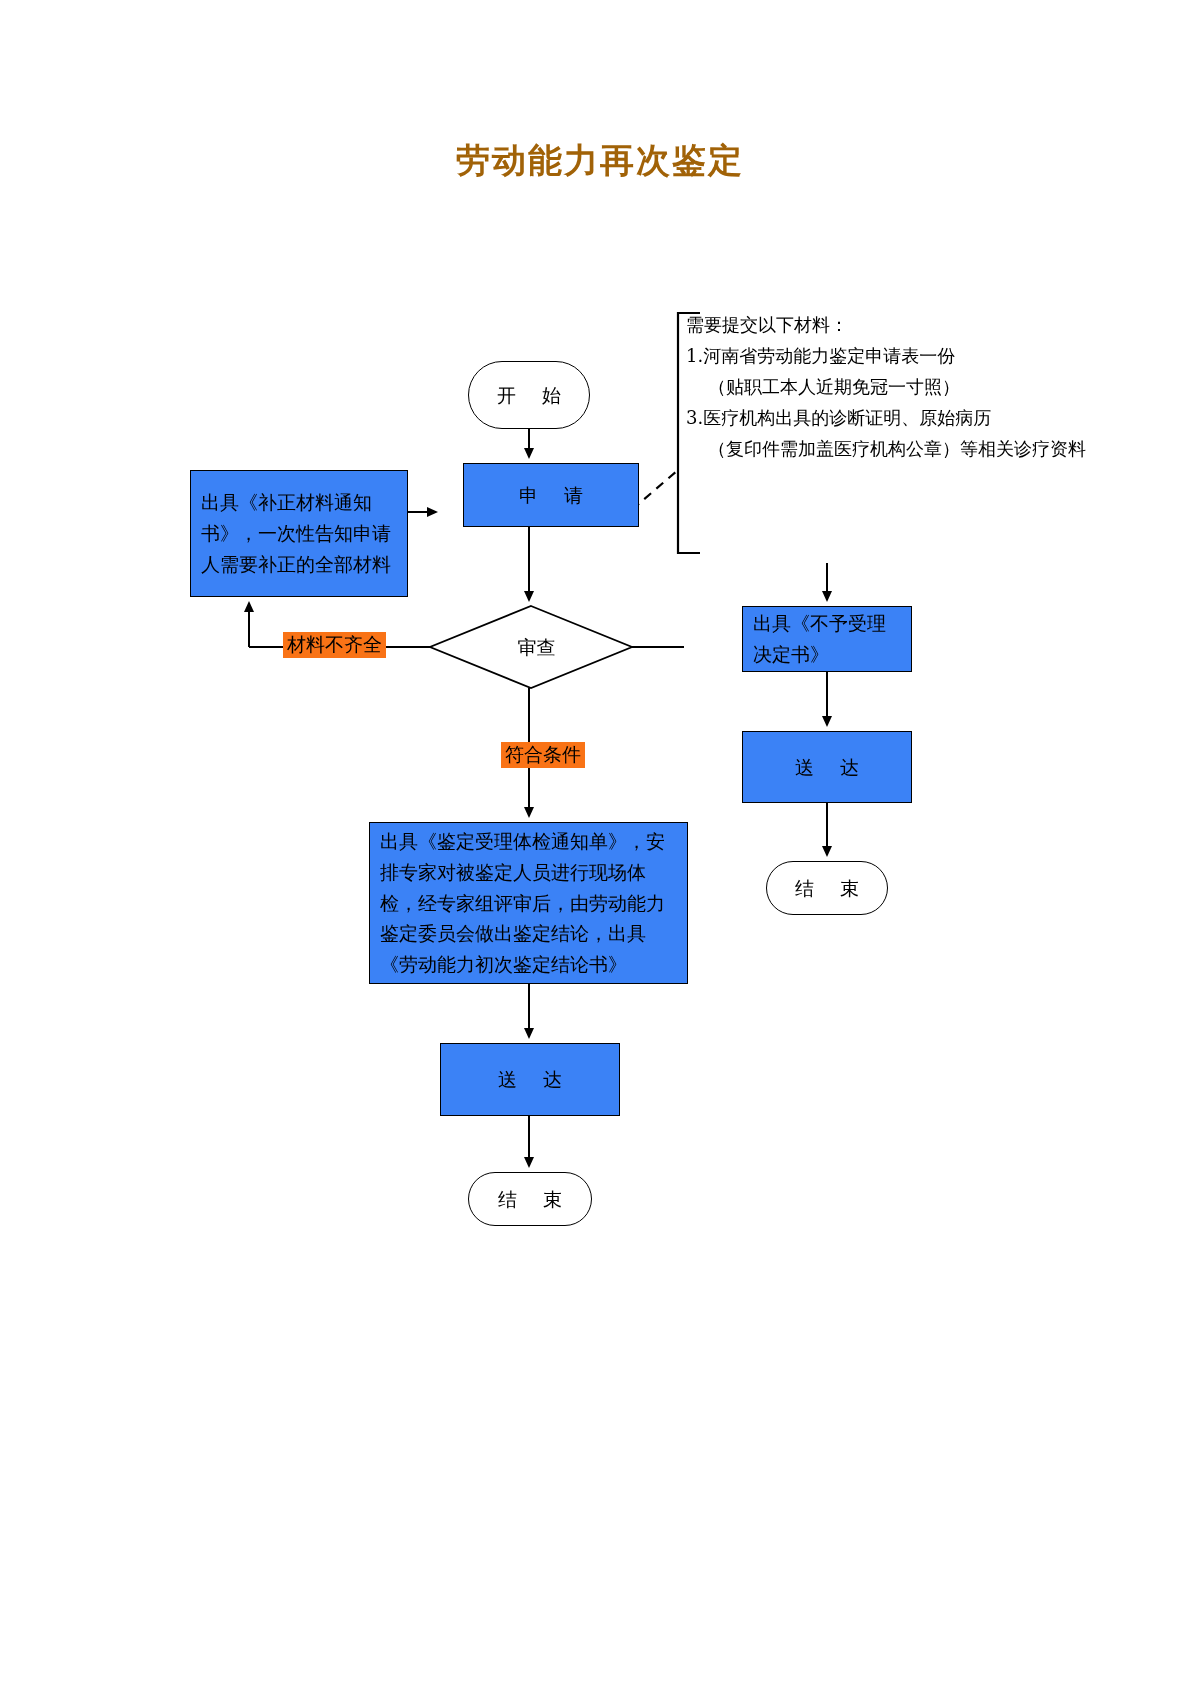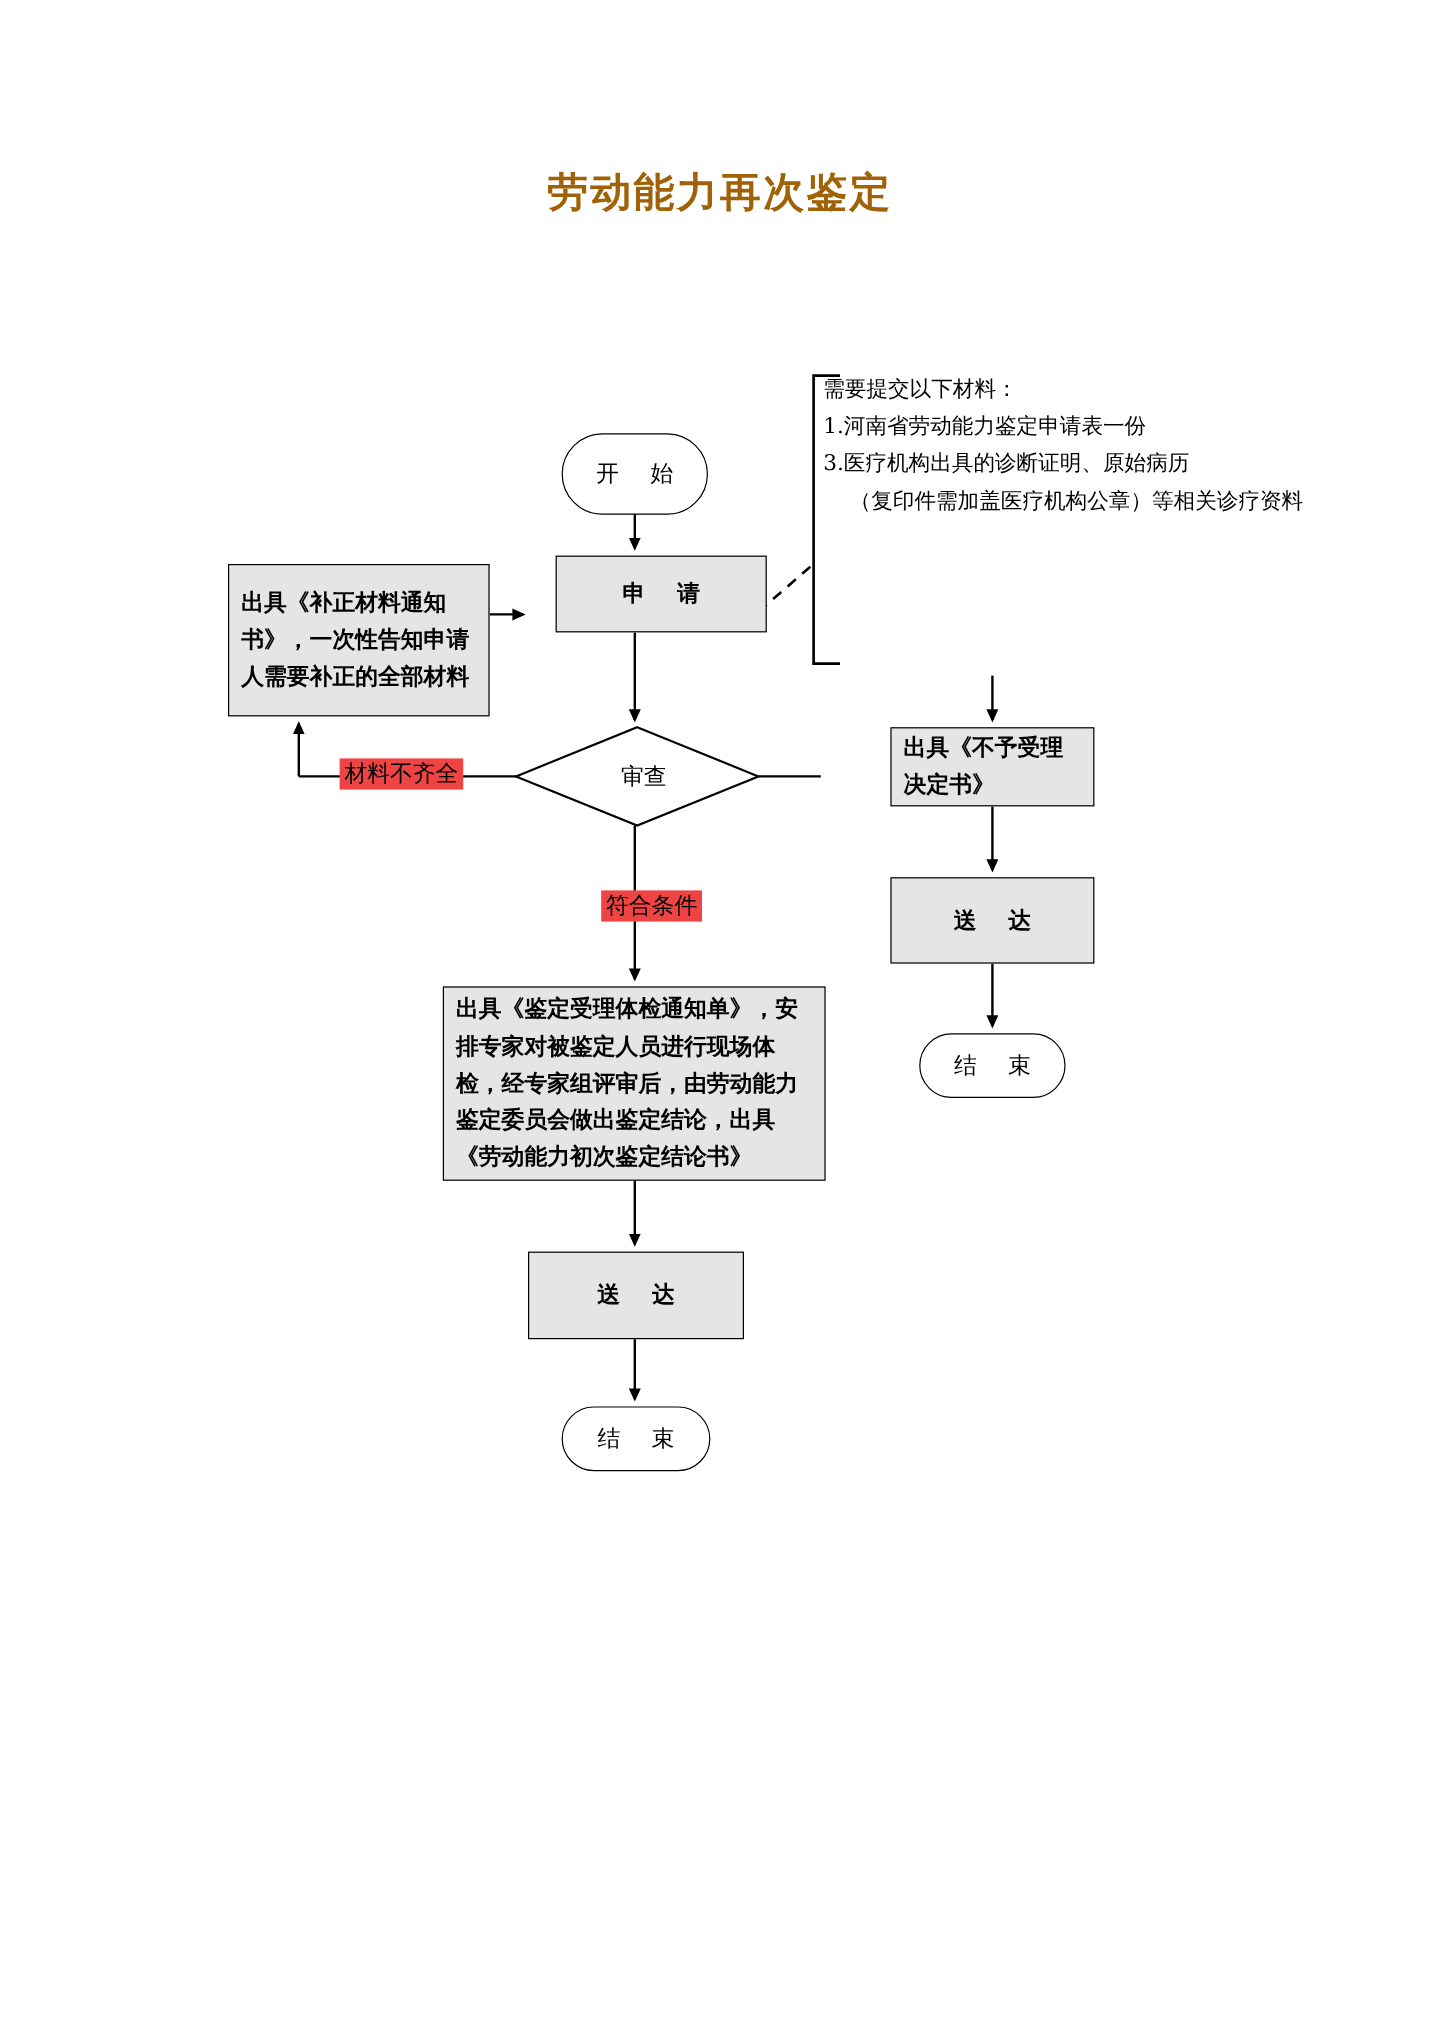--- a/index.html
+++ b/index.html
@@ -16,38 +16,38 @@
 
   .title{
     position:absolute;width:100%;text-align:center;
     font-family:"DejaVu Sans","Liberation Sans",sans-serif;
     font-size:34px;font-weight:600;letter-spacing:2px;color:#a16207;
   }
   #title-line1{top:138px;}
   #title-line2{top:202px;}
 
   .node{position:absolute;box-sizing:border-box;display:flex;align-items:center;justify-content:center;}
-  .rect{border:1.6px solid #000;background:#e5e5e5;font-weight:bold;}
+  .rect{border:1.6px solid #000;background:#3b82f6;}
   .oval{border:1.8px solid #000;background:#fff;border-radius:34px;}
   .node-label{
     font-family:"DejaVu Serif","Liberation Serif",serif;
     font-size:19px;color:#000;text-align:center;line-height:1.5;
   }
   .wide-space{letter-spacing:10px;text-indent:10px;}
 
   .para{
     font-family:"DejaVu Serif","Liberation Serif",serif;
     font-size:19px;line-height:1.62;color:#000;
     text-align:left;width:100%;padding:0 10px;box-sizing:border-box;
   }
 
   .edge-label{
     position:absolute;
     font-family:"DejaVu Serif","Liberation Serif",serif;
-    font-size:19px;color:#000;background:#ef4444;padding:0 4px;white-space:nowrap;
+    font-size:19px;color:#000;background:#f97316;padding:0 4px;white-space:nowrap;
   }
 
   .note{
     position:absolute;left:686px;top:310px;width:470px;
     font-family:"DejaVu Serif","Liberation Serif",serif;
     font-size:18px;line-height:1.72;color:#000;
   }
   .note-line{white-space:nowrap;}
   .note-indent{padding-left:22px;}
 
@@ -159,17 +159,18 @@
   <div class="node oval" id="node-end-bottom">
     <span class="node-label wide-space">结  束</span>
   </div>
 
   <div class="edge-label" style="left:283px;top:632px;">材料不齐全</div>
   <div class="edge-label" style="left:501px;top:742px;">符合条件</div>
 
   <div class="note">
     <div class="note-line">需要提交以下材料：</div>
     <div class="note-line">1.河南省劳动能力鉴定申请表一份</div>
+    <div class="note-line note-indent">（贴职工本人近期免冠一寸照）</div>
     <div class="note-line">3.医疗机构出具的诊断证明、原始病历</div>
     <div class="note-line note-indent">（复印件需加盖医疗机构公章）等相关诊疗资料</div>
   </div>
 
 </div>
 
 </body></html>

